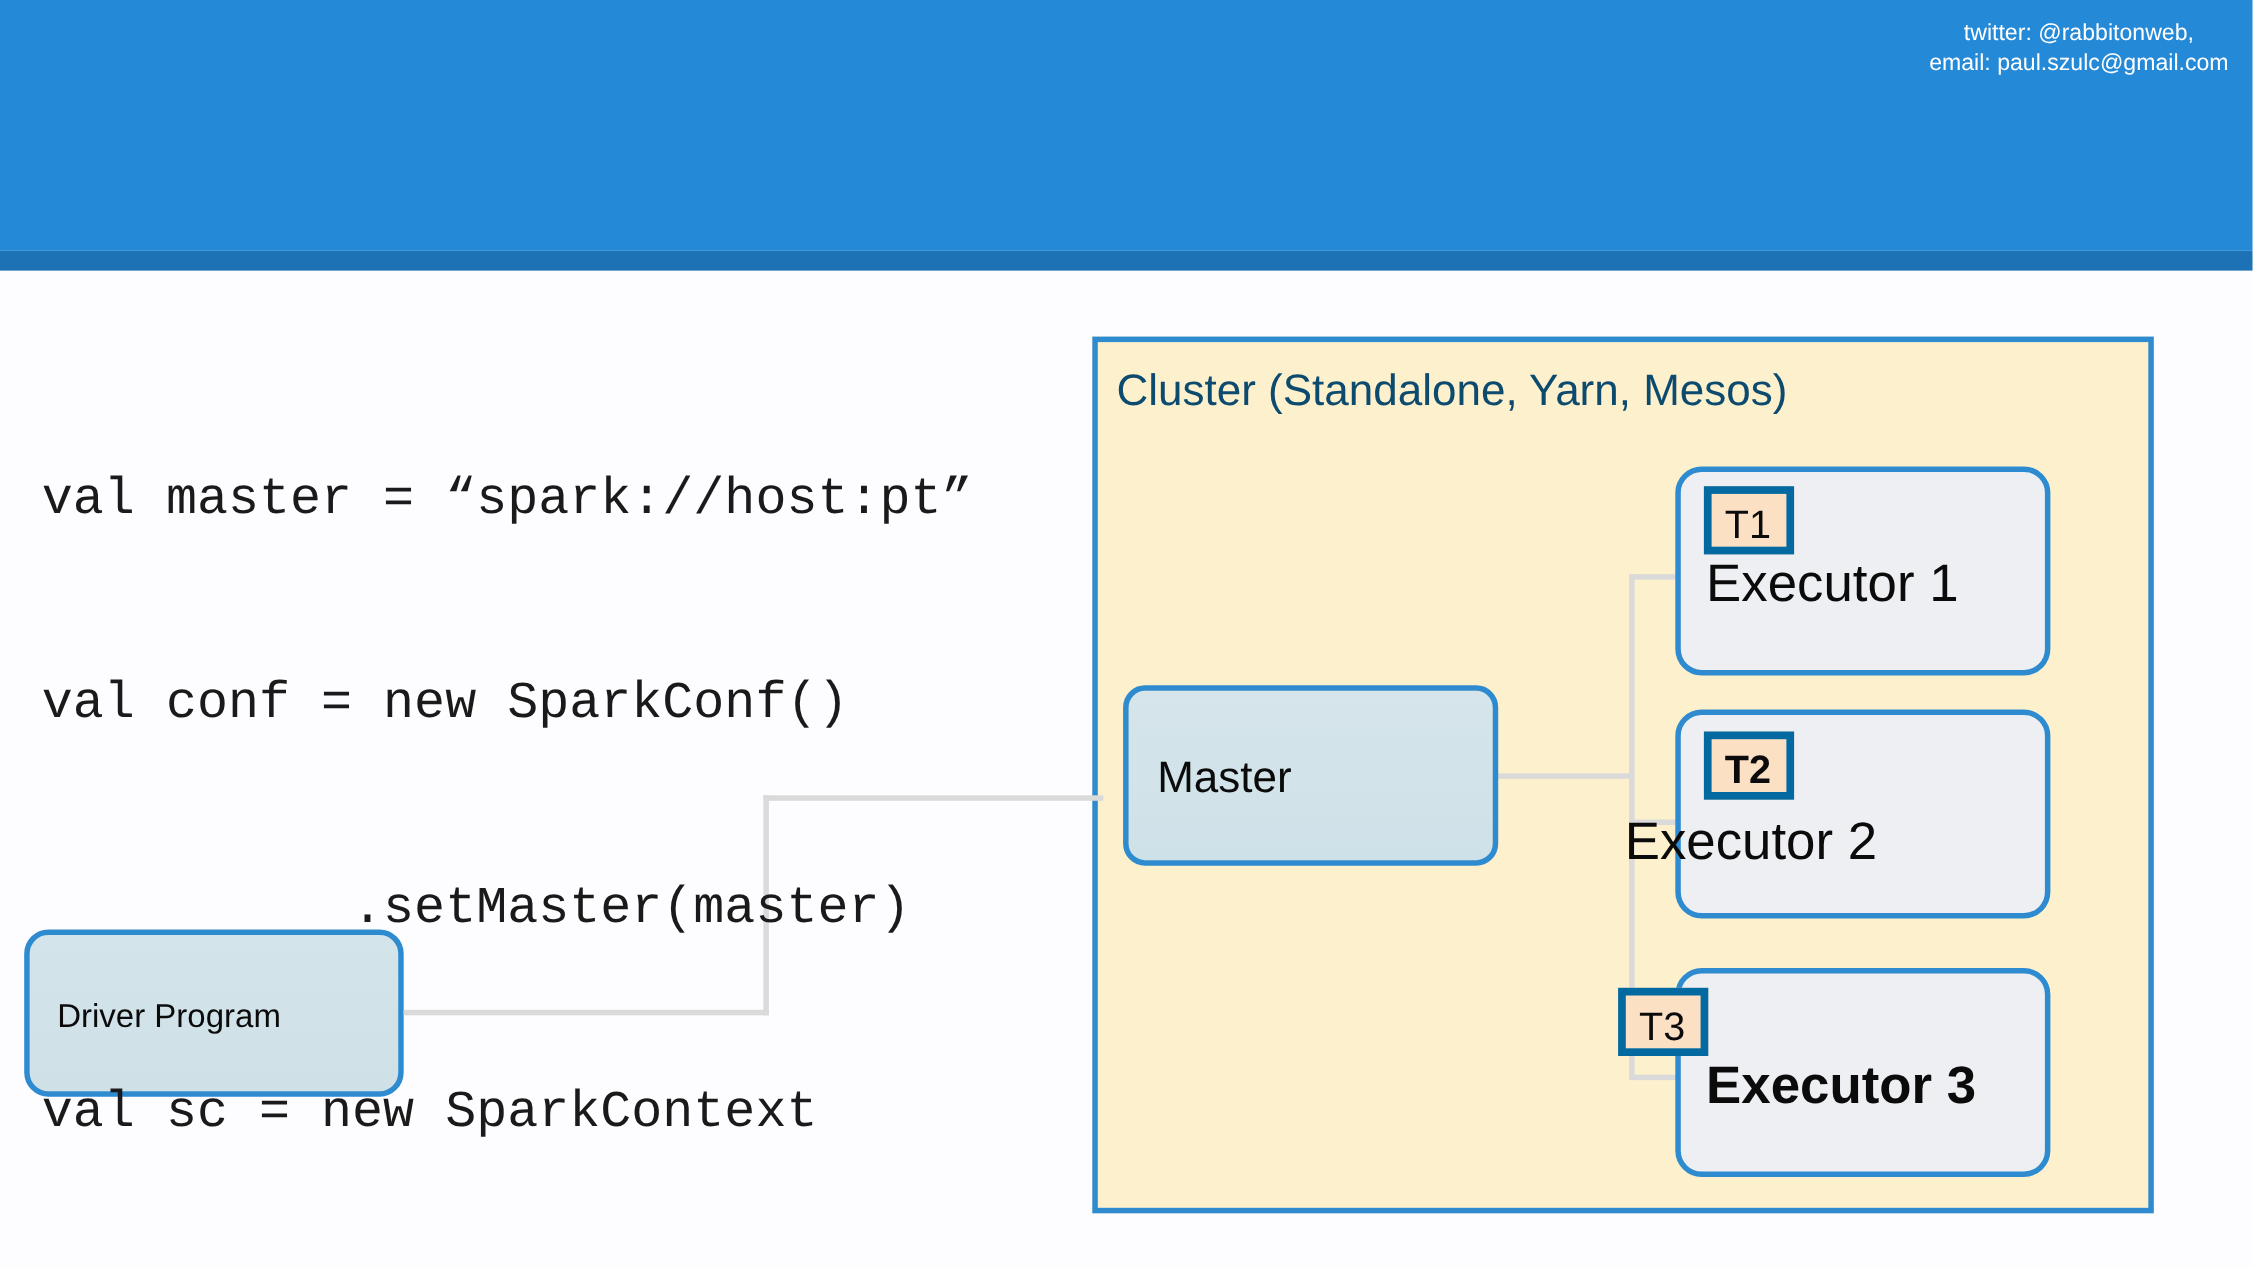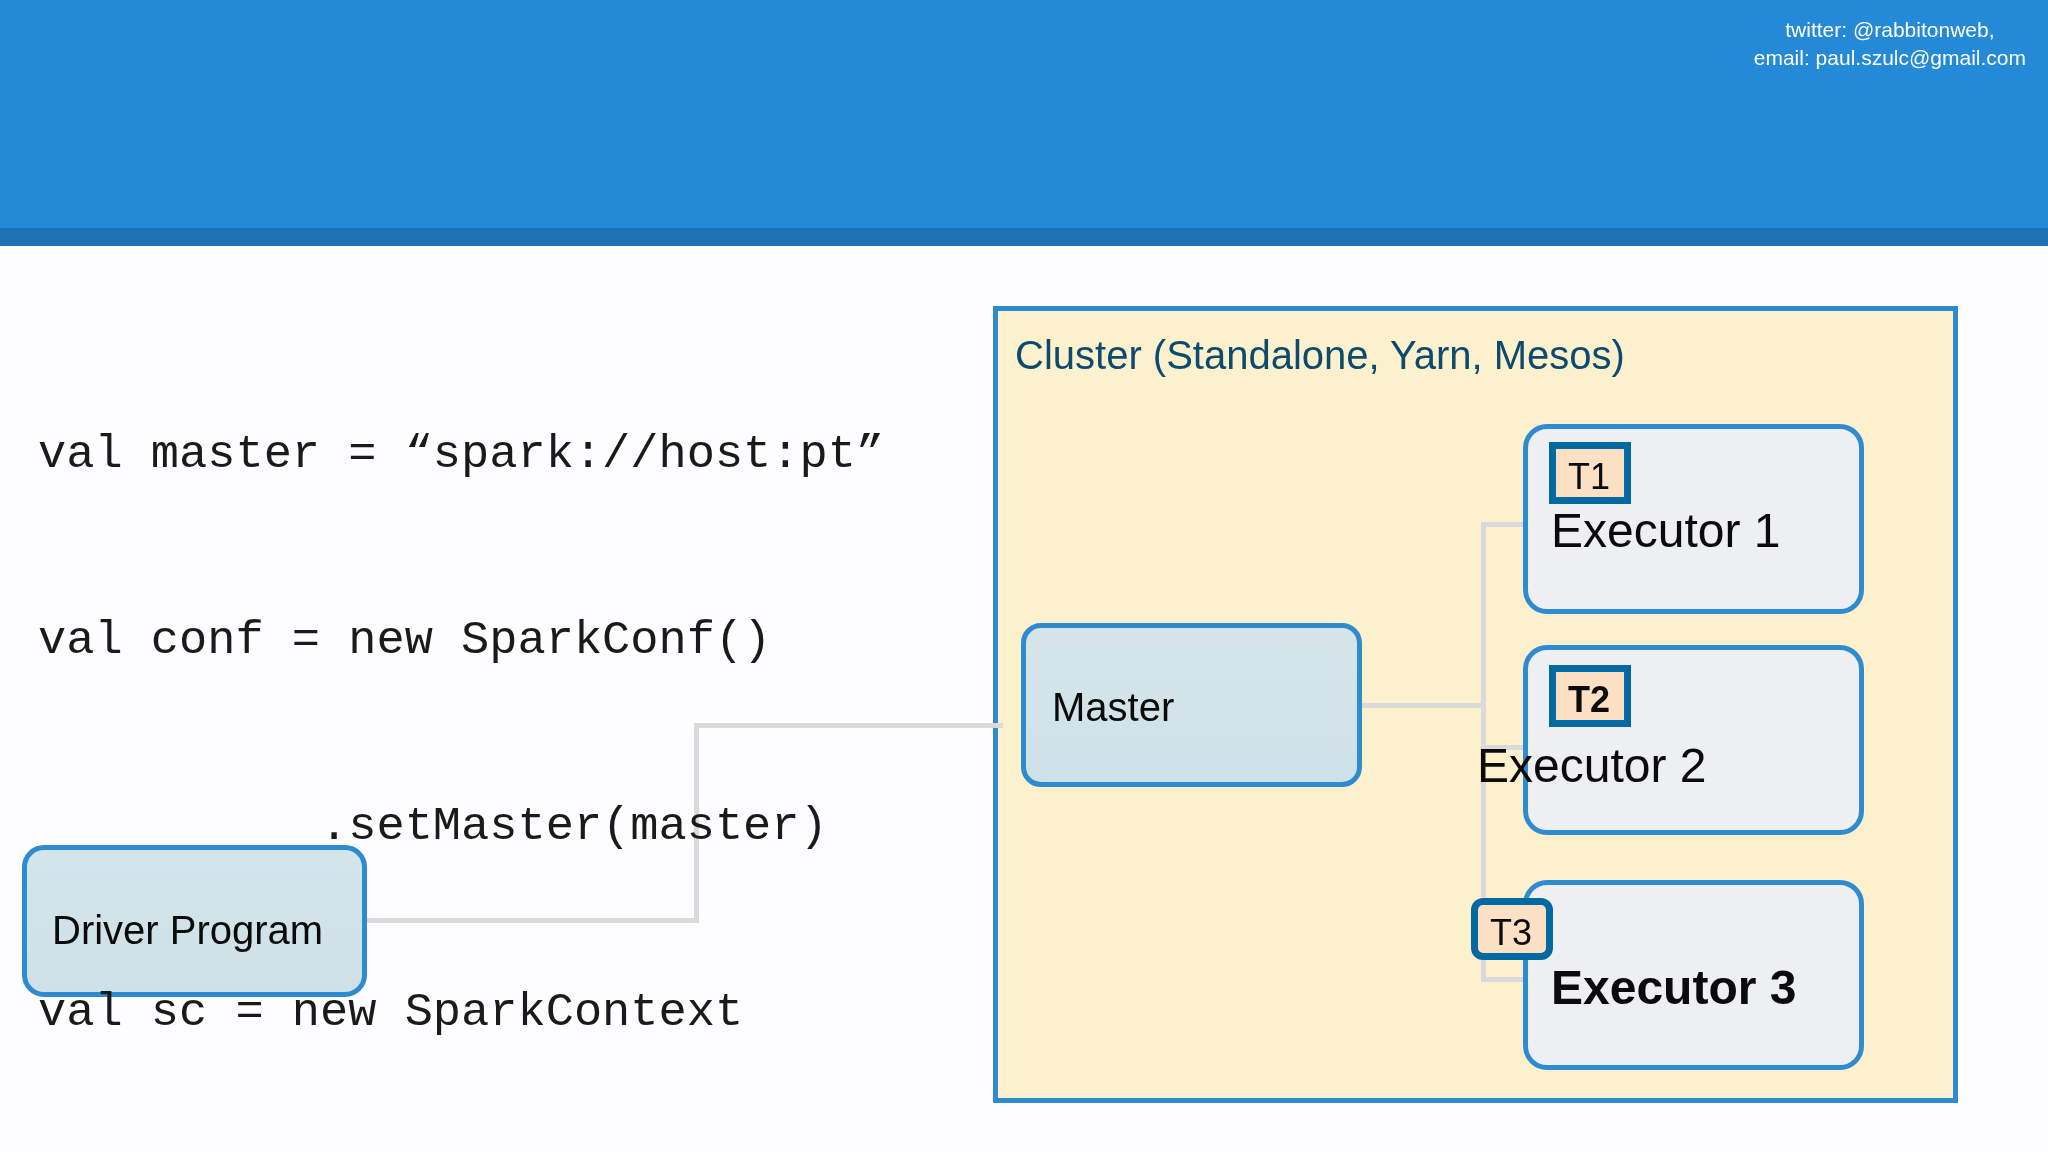--- a/index.html
+++ b/index.html
@@ -81,21 +81,21 @@
     border: 5px solid #2e8bd0;
     border-radius: 22px;
     background: linear-gradient(180deg, #d3e4ea 0%, #cfe0e7 100%);
     box-sizing: border-box;
     z-index: 2;
   }
   .driver-label {
     position: absolute;
     left: 52px;
     top: 908px;
-    font-size: 40px;
+    font-size: 30px;
     color: #0b0b0b;
     z-index: 6;
     font-family: "Liberation Sans", sans-serif;
     white-space: nowrap;
   }
 
   
   .conn { position: absolute; background: #dadada; z-index: 3; }
   .conn-v { width: 5px; }
   .conn-h { height: 5px; }
@@ -235,18 +235,18 @@
   </div>
   <div class="exec-label" style="left:1551px; top:503px;">Executor 1</div>
 
   <div class="exec-box" style="left:1523px; top:645px;"></div>
   <div class="task-badge" style="left:1549px; top:665px;font-weight:bold;">
     <span>T2</span>
   </div>
   <div class="exec-label" style="left:1477px; top:726px;margin-top:12px;">Executor 2</div>
 
   <div class="exec-box" style="left:1523px; top:880px;"></div>
-  <div class="task-badge" style="left:1471px; top:898px;border-radius:12px;">
+  <div class="task-badge" style="left:1471px; top:898px;">
     <span>T3</span>
   </div>
   <div class="exec-label" style="left:1551px; top:960px;font-weight:bold;">Executor 3</div>
 
 </div>
 
 </body></html>

